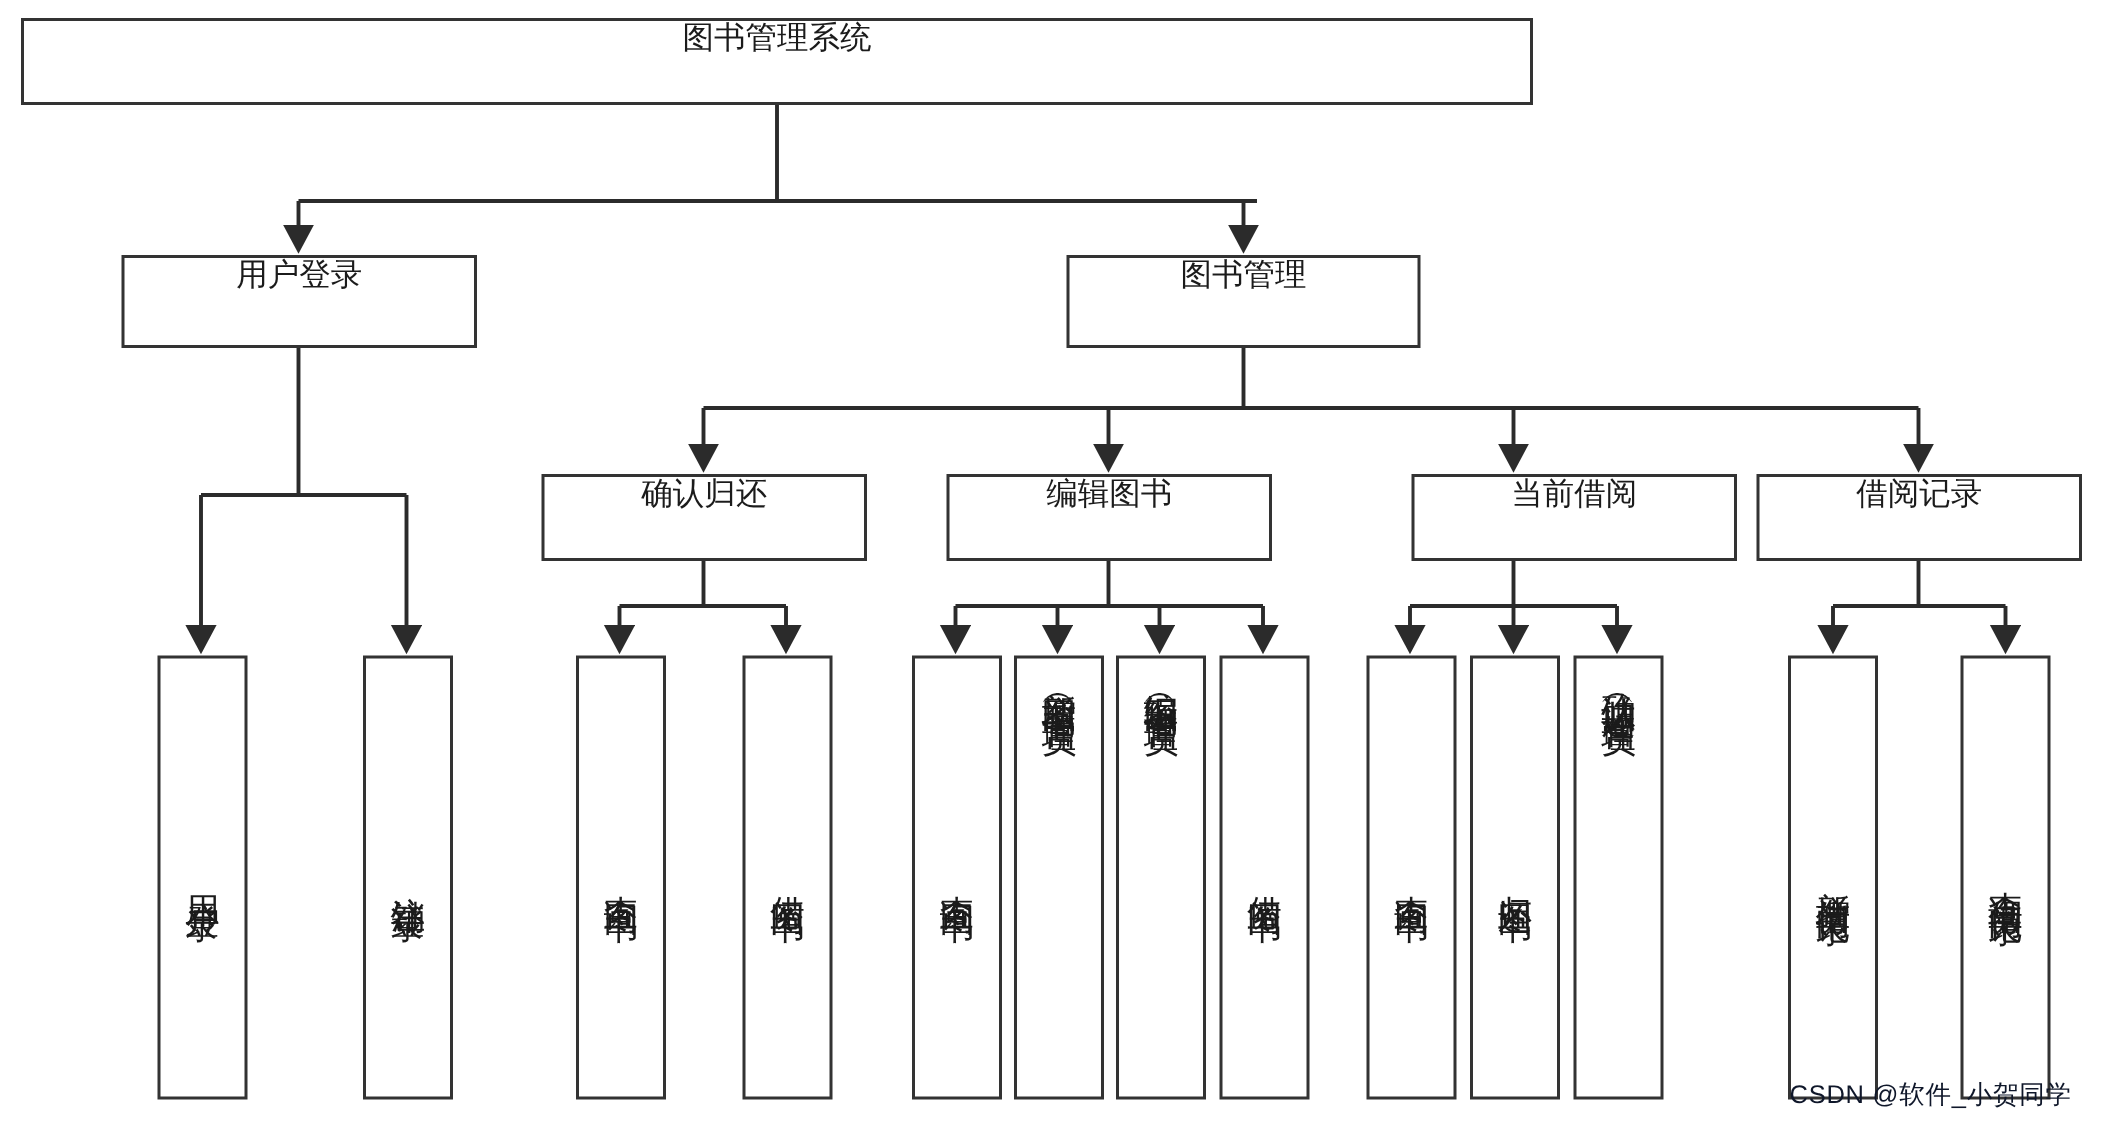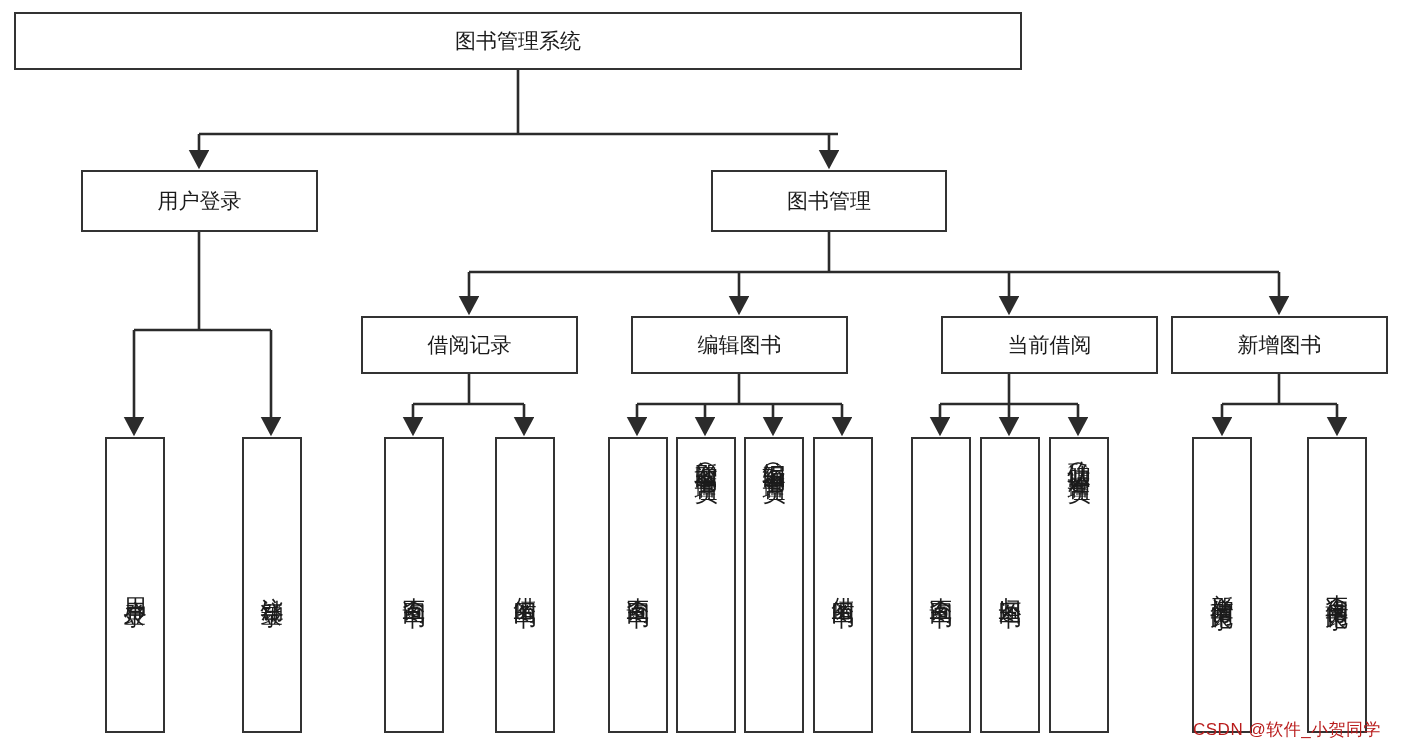--- a/index.html
+++ b/index.html
@@ -23,21 +23,21 @@
     top: 0;
     width: 1405px;
     height: 747px;
   }
   .node {
     position: absolute;
     box-sizing: border-box;
     background: #ffffff;
     border: 2px solid #333333;
     display: flex;
-    align-items: center;
+    align-items: flex-start;
     justify-content: center;
     color: #1b1b1b;
     z-index: 2;
   }
   .node .label {
     display: block;
     text-align: center;
     line-height: 1.18;
     white-space: nowrap;
   }
@@ -58,21 +58,21 @@
     font-size: 23px;
     letter-spacing: 3px;
     line-height: 1;
     white-space: nowrap;
   }
   .node.vert.toptext {
     align-items: flex-start;
   }
   .watermark {
     position: absolute;
-    color: #b91c1c;
+    color: #0f172a;
     font-size: 17px;
     letter-spacing: 0.5px;
     z-index: 5;
     white-space: nowrap;
   }
 </style>
 </head>
 <body>
 
 <div id="canvas">
@@ -132,30 +132,30 @@
   </div>
 
   <div class="node horiz" style="left:81px; top:170px; width:237px; height:62px;">
     <span class="label">用户登录</span>
   </div>
   <div class="node horiz" style="left:711px; top:170px; width:236px; height:62px;">
     <span class="label">图书管理</span>
   </div>
 
   <div class="node horiz" style="left:361px; top:316px; width:217px; height:58px;">
-    <span class="label">借阅记录</span>
+    <span class="label">确认归还</span>
   </div>
   <div class="node horiz" style="left:631px; top:316px; width:217px; height:58px;">
     <span class="label">编辑图书</span>
   </div>
   <div class="node horiz" style="left:901px; top:316px; width:217px; height:58px;margin-left:40px;">
     <span class="label">当前借阅</span>
   </div>
   <div class="node horiz" style="left:1171px; top:316px; width:217px; height:58px;">
-    <span class="label">新增图书</span>
+    <span class="label">借阅记录</span>
   </div>
 
   <div class="node vert" style="left:105px; top:437px; width:60px; height:296px;">
     <span class="label">用户登录</span>
   </div>
   <div class="node vert" style="left:242px; top:437px; width:60px; height:296px;">
     <span class="label">注销登录</span>
   </div>
 
   <div class="node vert" style="left:384px; top:437px; width:60px; height:296px;">

